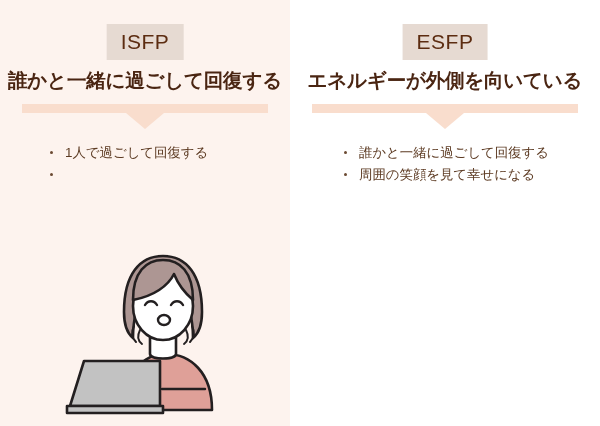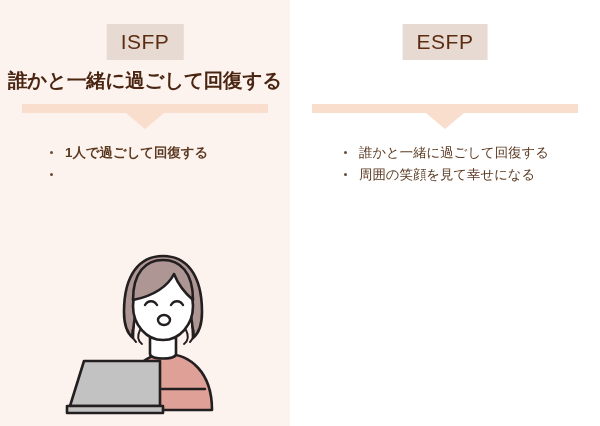--- a/index.html
+++ b/index.html
@@ -89,21 +89,21 @@
   .bullets {
     position: absolute;
     top: 142px;
     margin: 0;
     padding: 0;
     list-style: none;
     color: #5c3a22;
     font-size: 13.4px;
     line-height: 21px;
   }
-  .panel.left .bullets { left: 48px; font-weight: bold; }
+  .panel.left .bullets { left: 48px; }
   .panel.right .bullets { left: 52px; }
   .bullets li {
     position: relative;
     padding-left: 17px;
     margin-bottom: 1px;
   }
   .bullets li::before {
     content: "";
     position: absolute;
     left: 2px;
@@ -184,20 +184,21 @@
           <path d="M5 158 L101 158 L101 165 L5 165 Z" fill="#c2c2c2" stroke="#231f20"></path>
         </g>
       </svg>
     </div>
   </div>
 
   <div class="panel right">
 
     <div class="badge">ESFP</div>
 
+    <div class="heading">エネルギーが外側を向いている</div>
 
     <div class="divider">
       <div class="arrow"></div>
     </div>
 
     <ul class="bullets">
       <li>
         <span class="cont">誰かと一緒に過ごして回復する</span>
       </li>
       <li>

